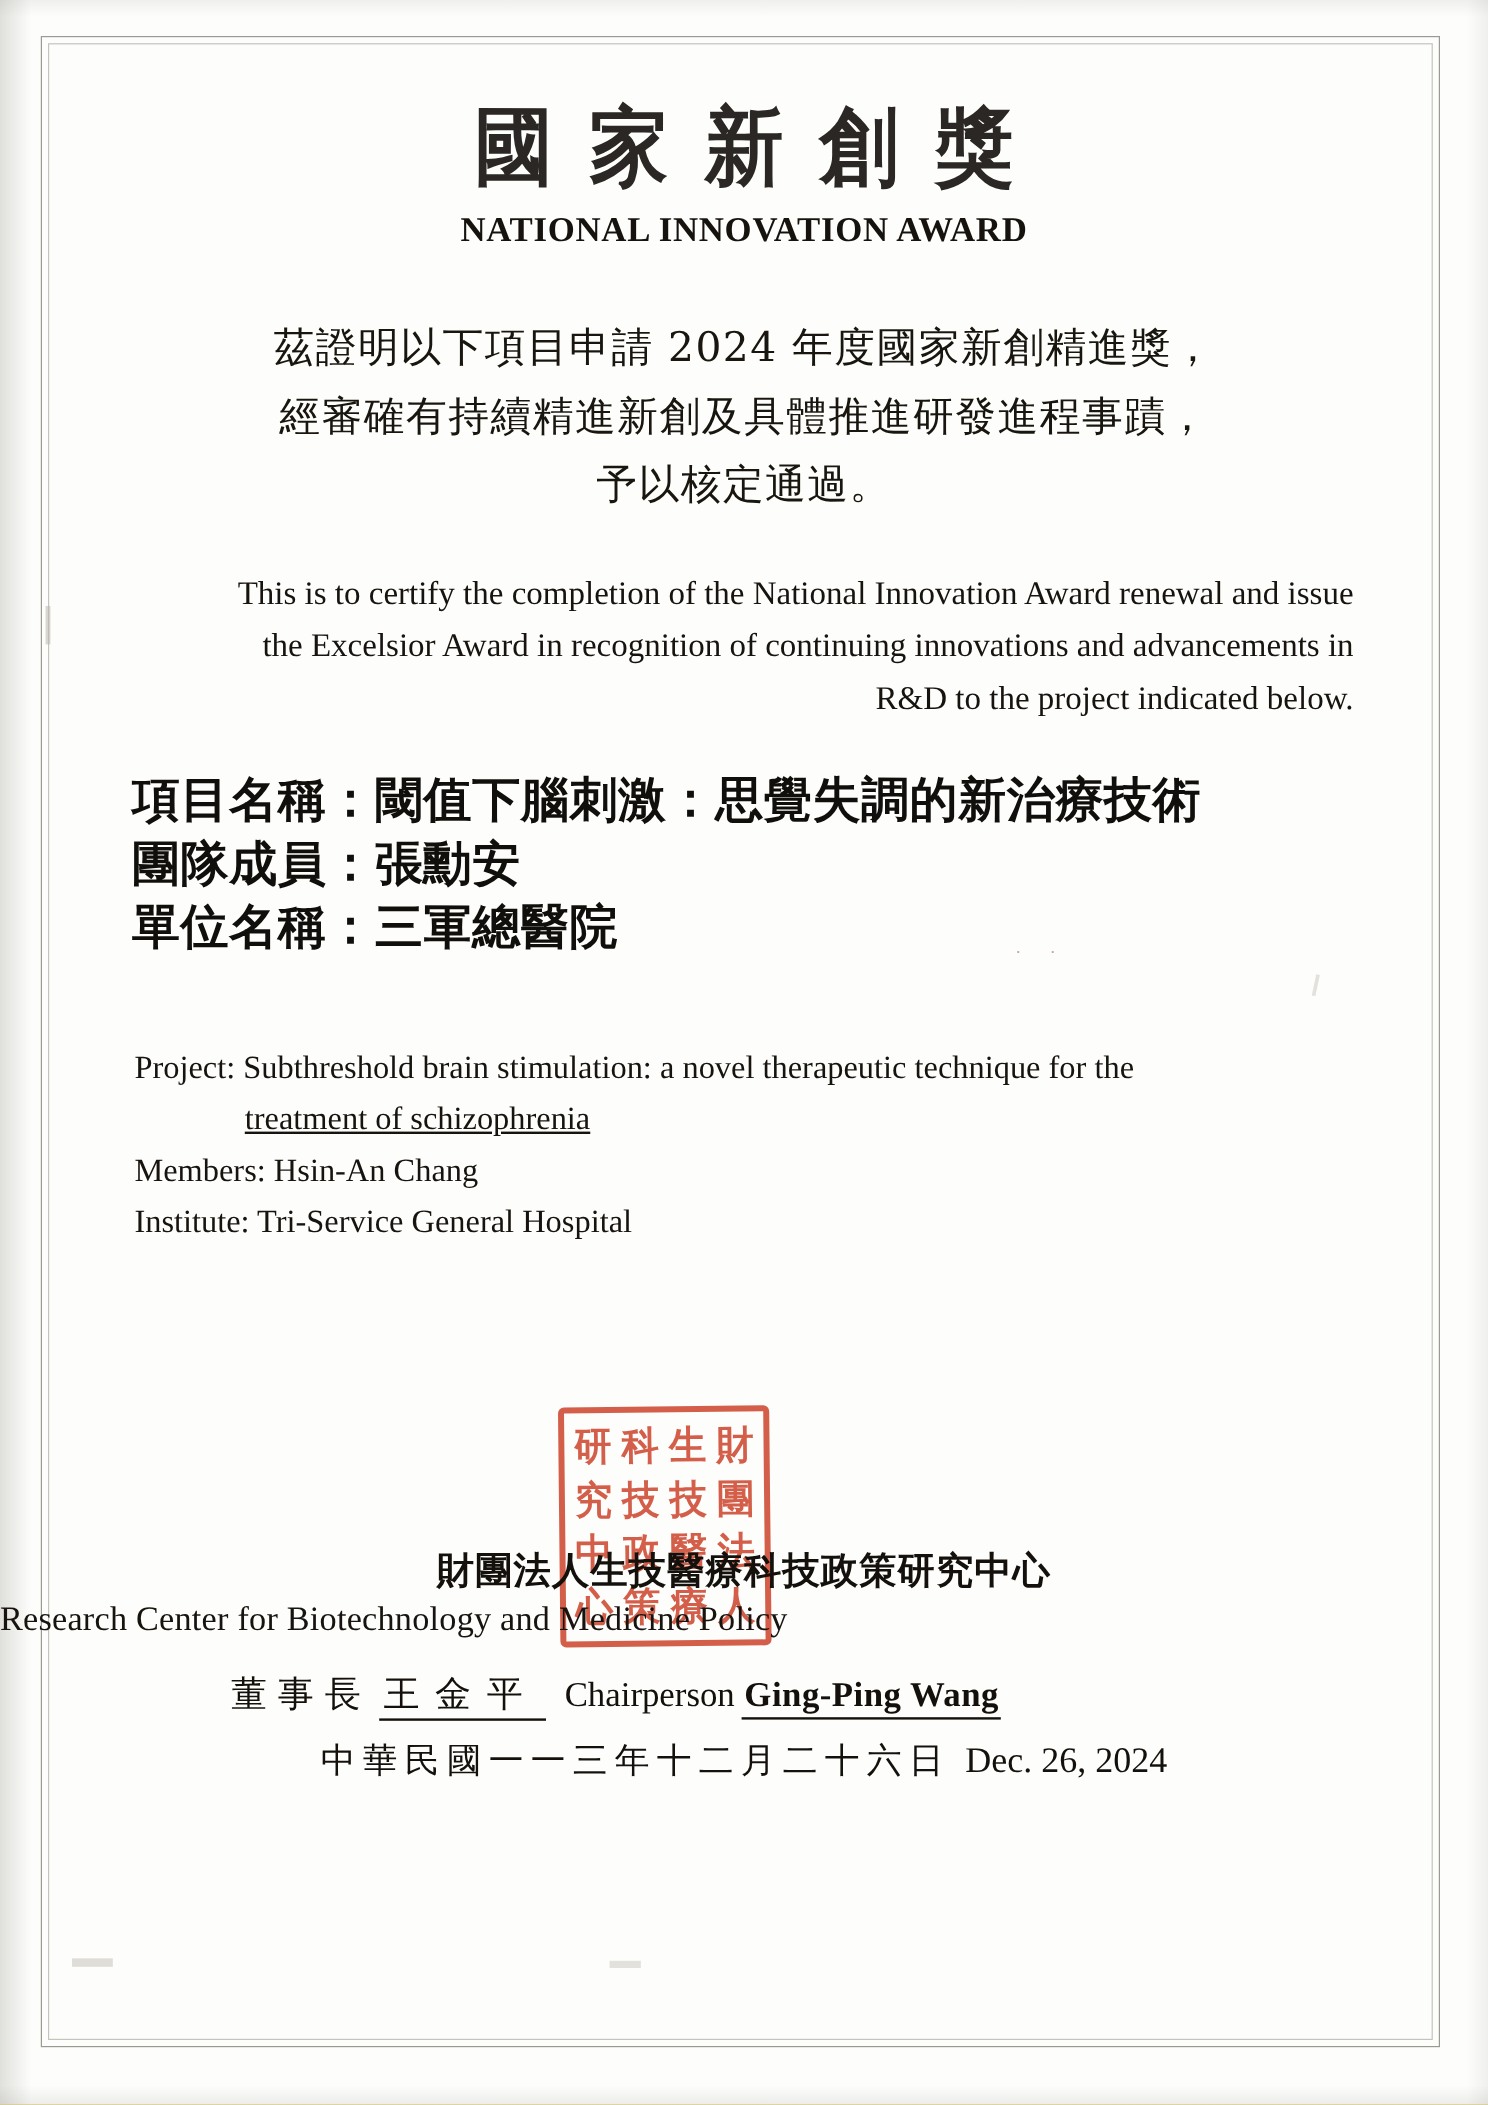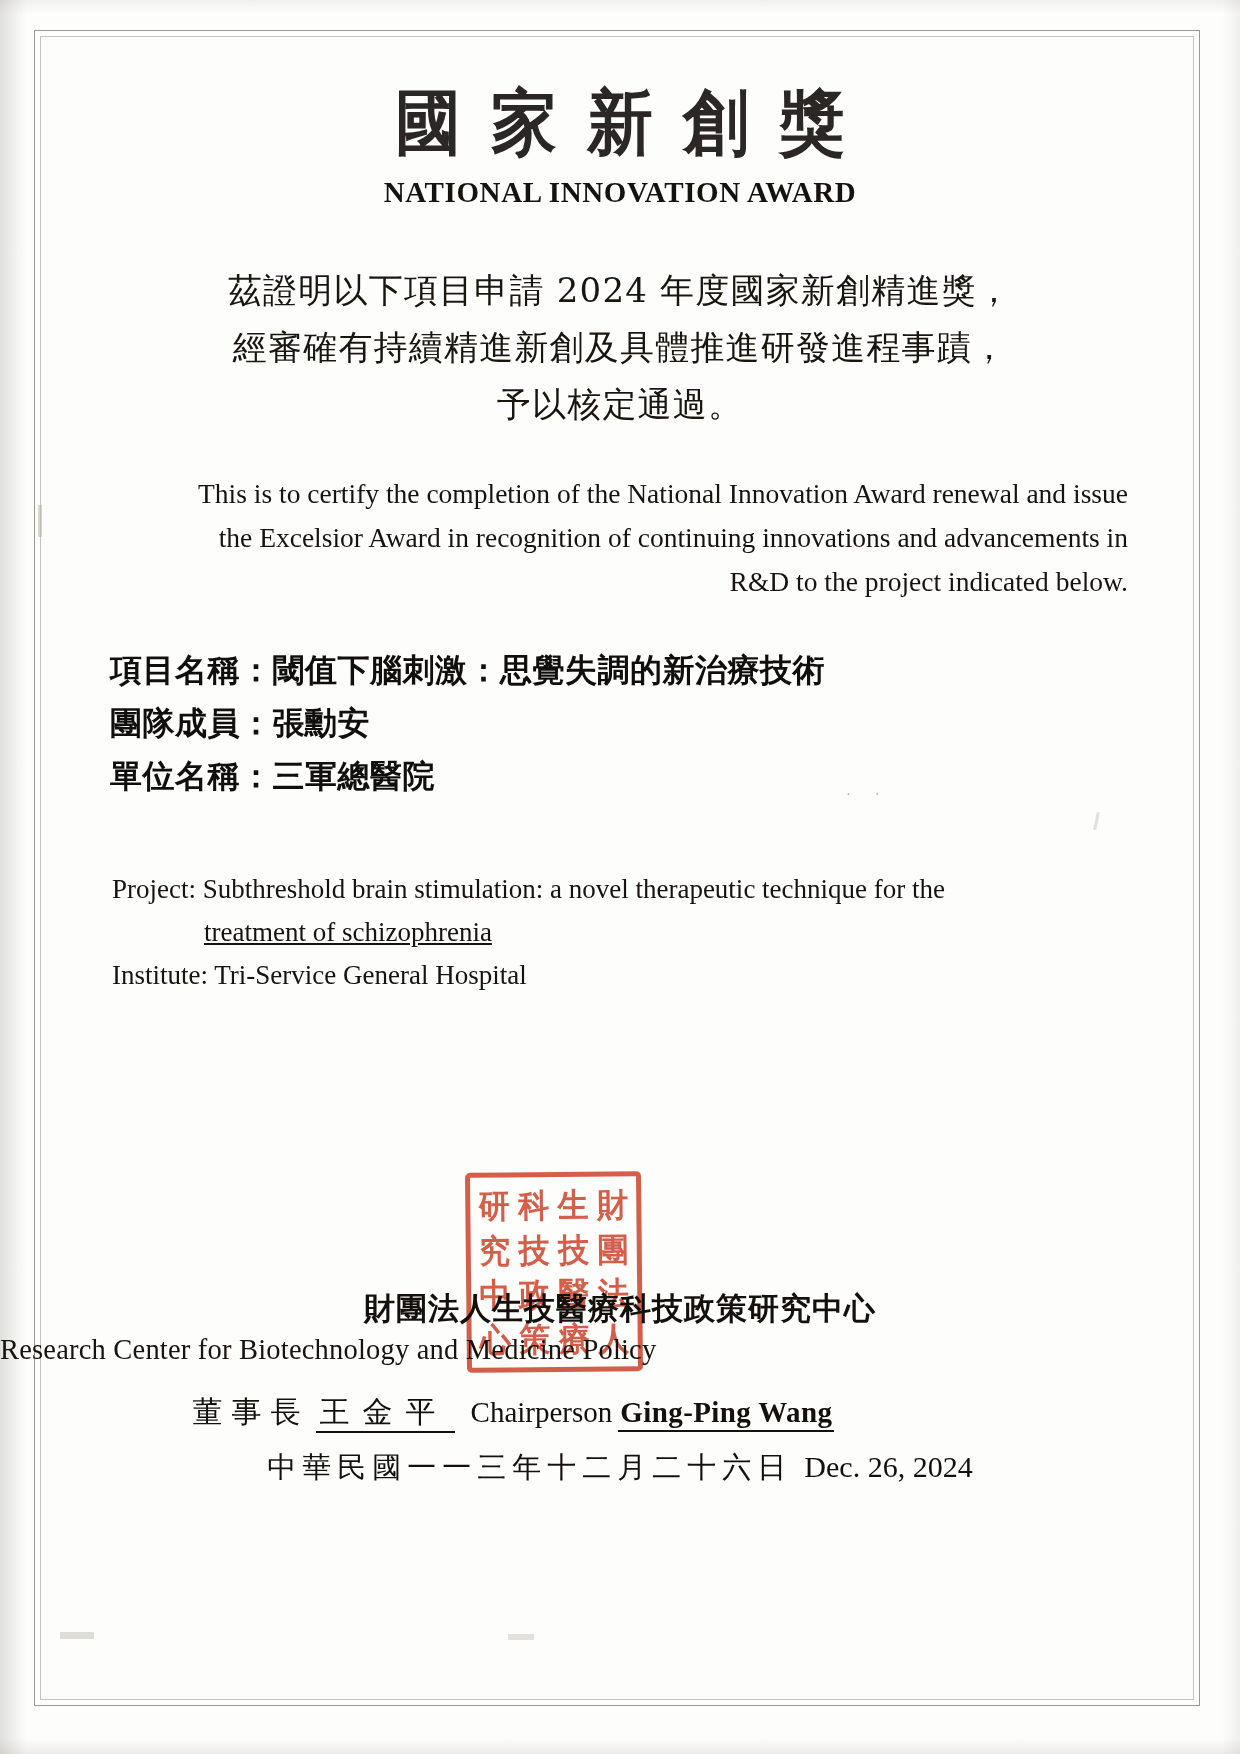--- a/index.html
+++ b/index.html
@@ -108,22 +108,22 @@
     line-height: 44px;
     color: #17130f;
   }
 
   
   .block-cn {
     position: absolute;
     top: 644px;
     left: 110px;
     width: 1000px;
-    font-family: Liberation Sans, sans-serif;
-    font-size: 32px;
+    font-family: Liberation Mono, monospace;
+    font-size: 40px;
     font-weight: 700;
     line-height: 53px;
     letter-spacing: 0.5px;
     color: #110f0c;
   }
   .block-cn div { white-space: nowrap; }
 
   
   .block-en {
     position: absolute;
@@ -284,20 +284,21 @@
       <div>項目名稱：閾值下腦刺激：思覺失調的新治療技術</div>
       <div>團隊成員：張勳安</div>
       <div>單位名稱：三軍總醫院</div>
     </div>
 
     <div class="smudge">· ·</div>
 
     <div class="block-en">
       <div>Project: Subthreshold brain stimulation: a novel therapeutic technique for the</div>
       <div class="indent">treatment of schizophrenia</div>
+      <div>Members: Hsin-An Chang</div>
       <div>Institute: Tri-Service General Hospital</div>
     </div>
 
     <div class="seal">
       <span>研</span>
       <span>科</span>
       <span>生</span>
       <span>財</span>
       <span>究</span>
       <span>技</span>

